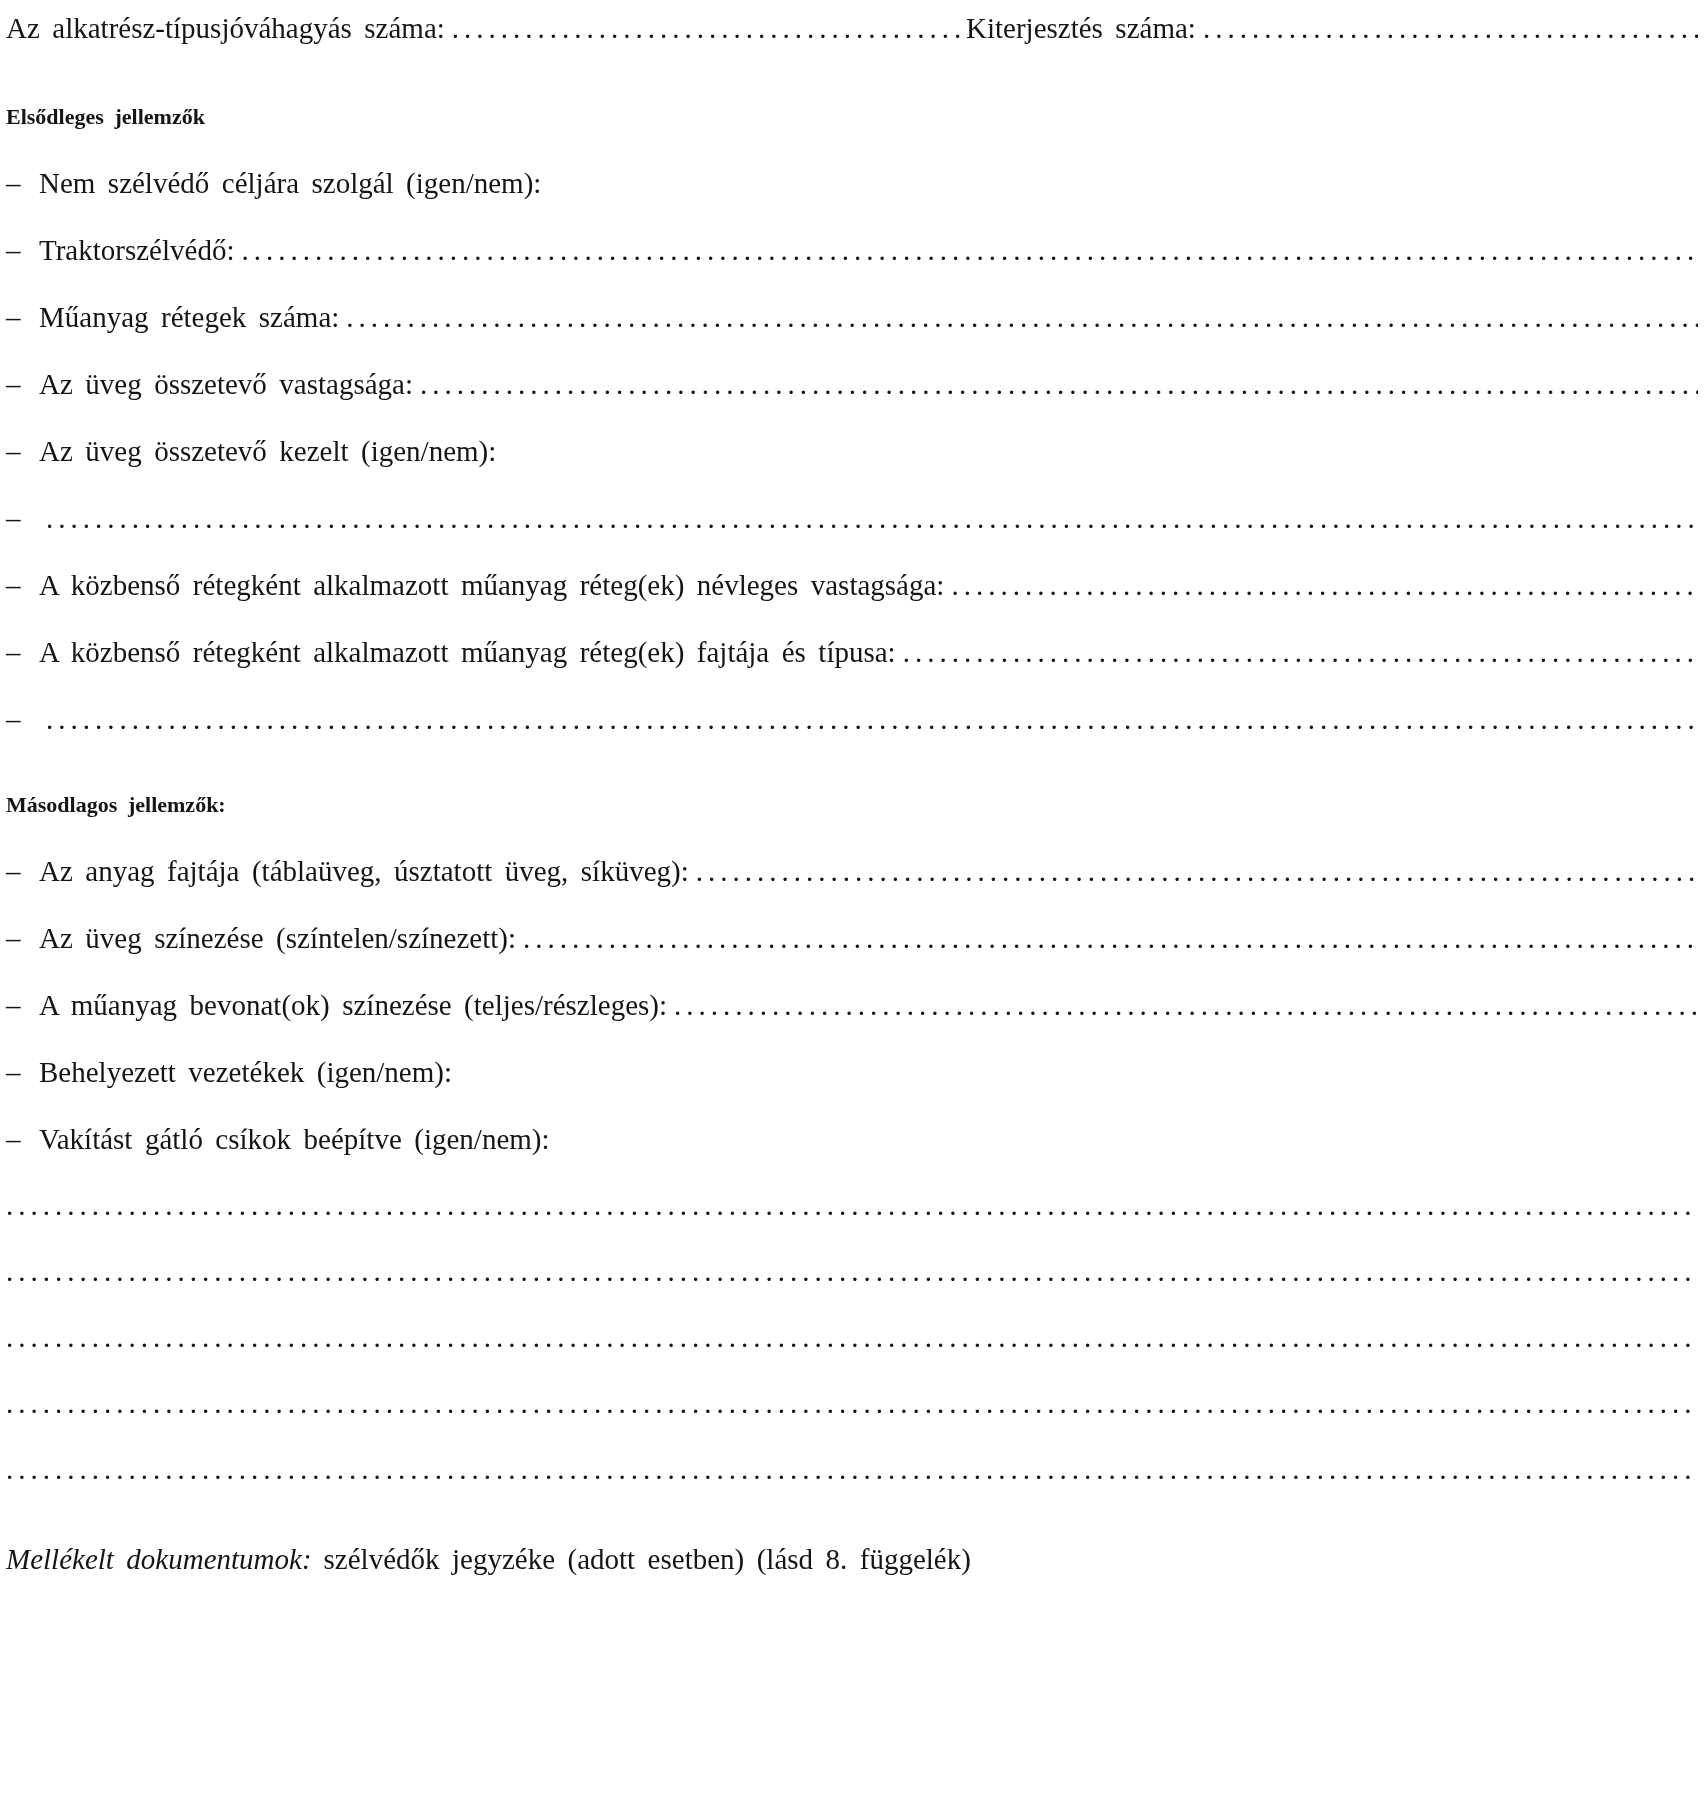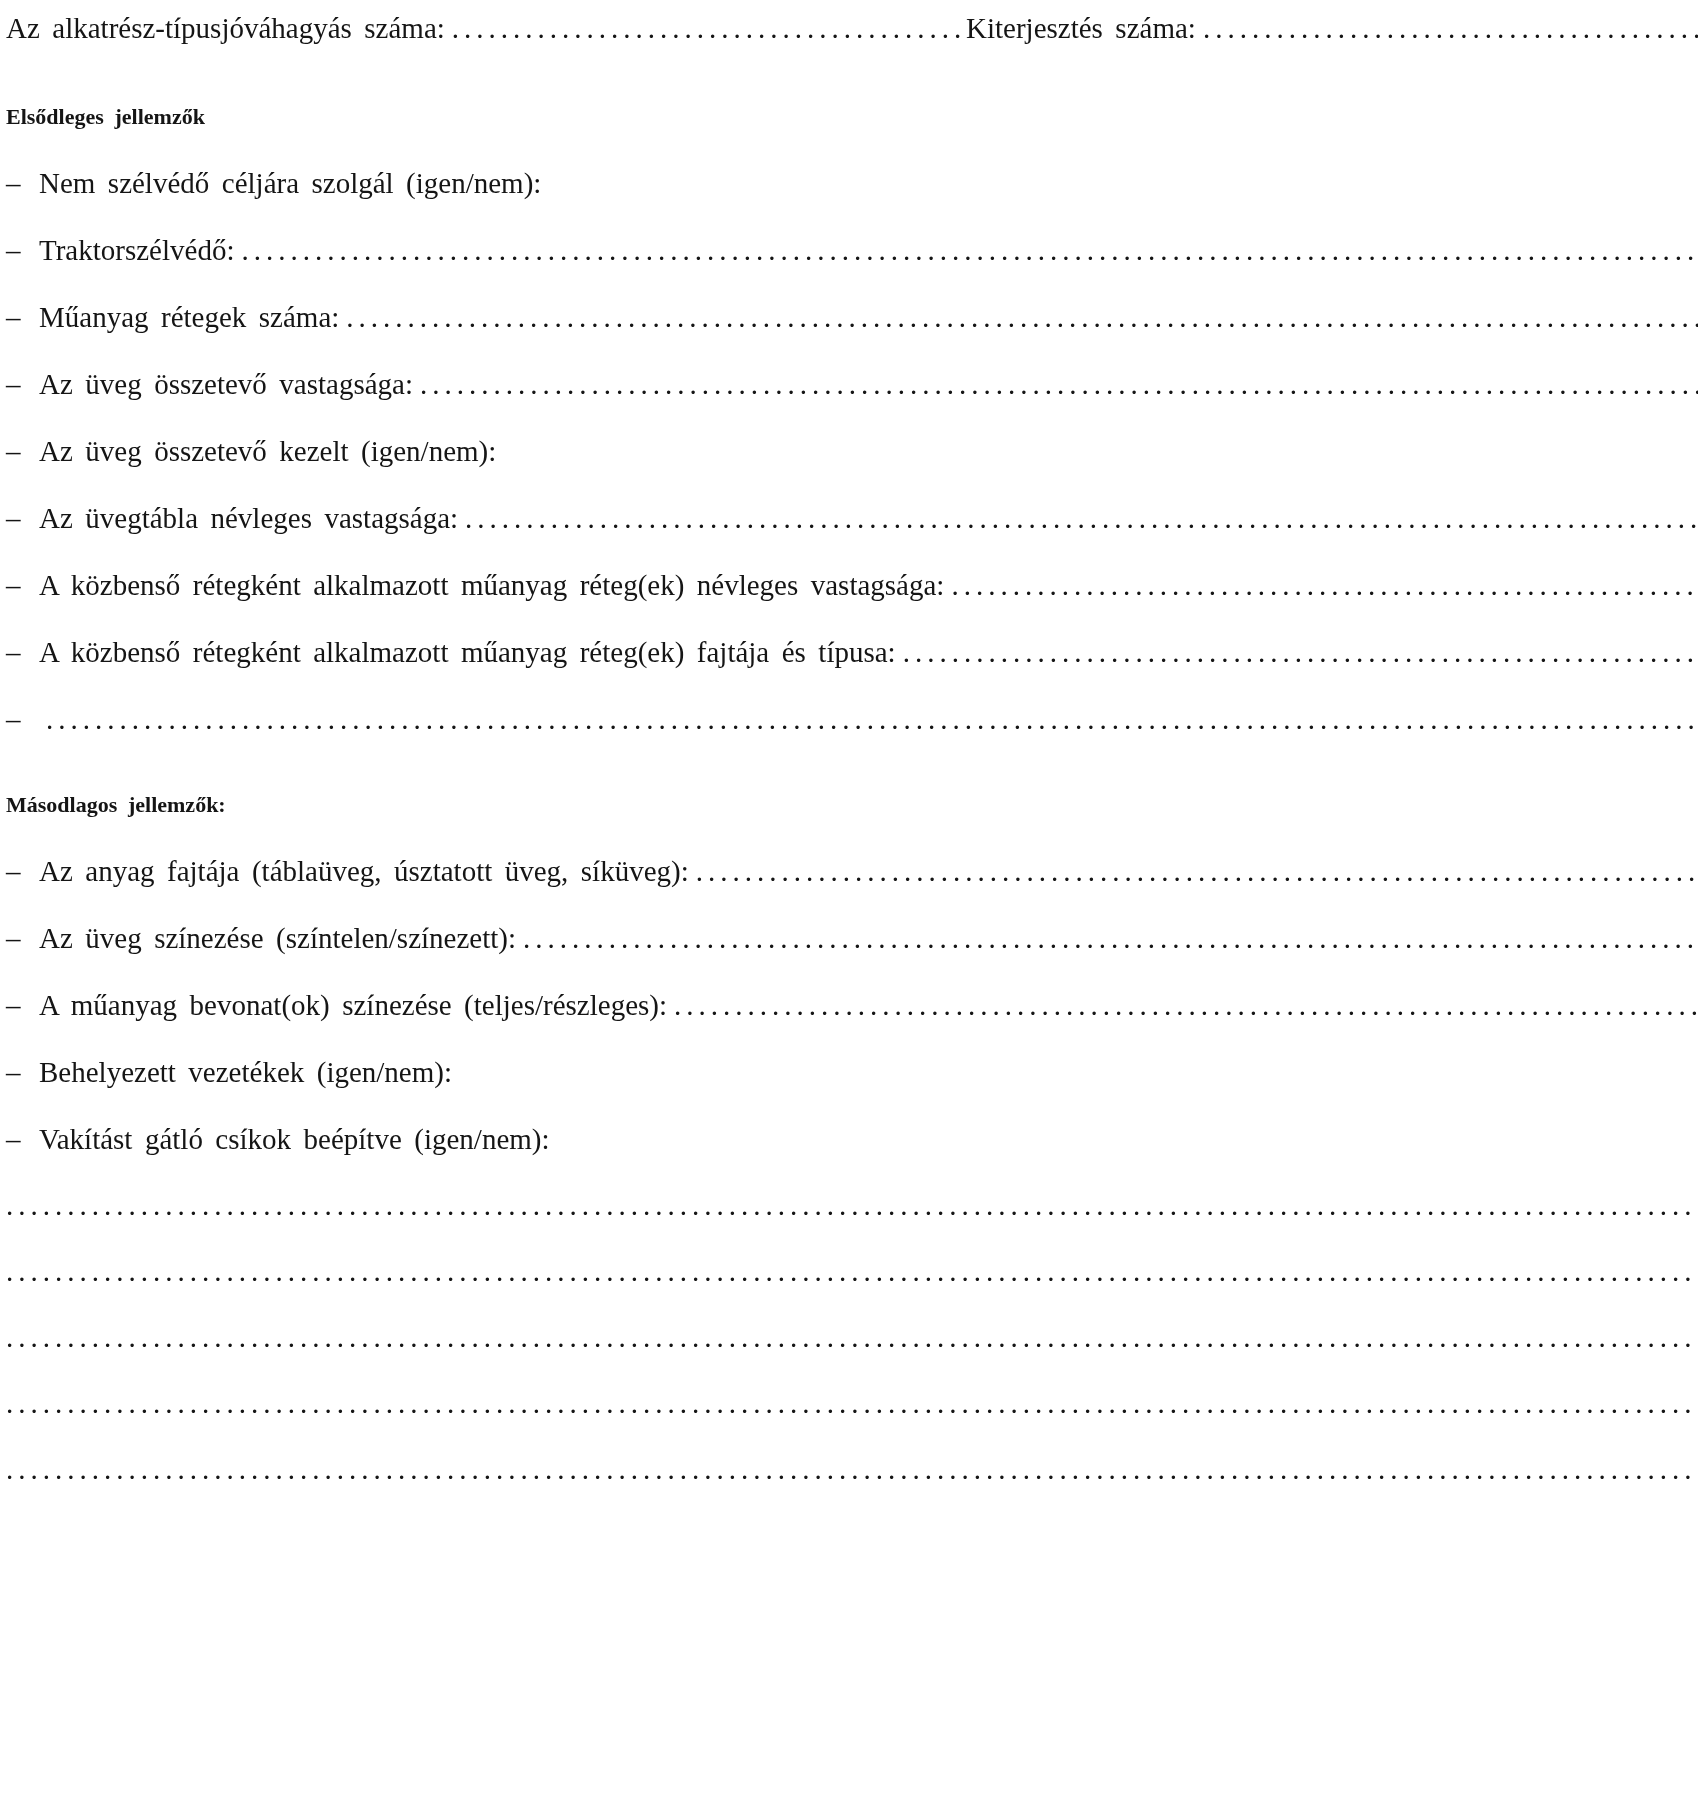--- a/index.html
+++ b/index.html
@@ -98,21 +98,20 @@
         <span class="dash">–</span>
         <span class="label">Az üveg összetevő vastagsága:</span>
         <span class="leader">................................................................................................................................................................................................................................................................................................................................................................................................................</span>
       </div>
       <div class="item">
         <span class="dash">–</span>
         <span class="label">Az üveg összetevő kezelt (igen/nem):</span>
       </div>
       <div class="item">
         <span class="dash">–</span>
-        <span class="label">Az üvegtábla névleges vastagsága:</span>
         <span class="leader">................................................................................................................................................................................................................................................................................................................................................................................................................</span>
       </div>
       <div class="item">
         <span class="dash">–</span>
         <span class="label">A közbenső rétegként alkalmazott műanyag réteg(ek) névleges vastagsága:</span>
         <span class="leader">................................................................................................................................................................................................................................................................................................................................................................................................................</span>
       </div>
       <div class="item">
         <span class="dash">–</span>
         <span class="label">A közbenső rétegként alkalmazott műanyag réteg(ek) fajtája és típusa:</span>
@@ -152,14 +151,17 @@
     </div>
 
   <div class="notes-lines">
       <div class="dotline">................................................................................................................................................................................................................................................................................................................................................................................................................</div>
       <div class="dotline">................................................................................................................................................................................................................................................................................................................................................................................................................</div>
       <div class="dotline">................................................................................................................................................................................................................................................................................................................................................................................................................</div>
       <div class="dotline">................................................................................................................................................................................................................................................................................................................................................................................................................</div>
       <div class="dotline">................................................................................................................................................................................................................................................................................................................................................................................................................</div>
     </div>
 
+  <p class="footer">
+    <span class="italic">Mellékelt dokumentumok:</span><span>szélvédők jegyzéke (adott esetben) (lásd 8. függelék)</span>
+  </p>
 
 </div>
 
 </body></html>

